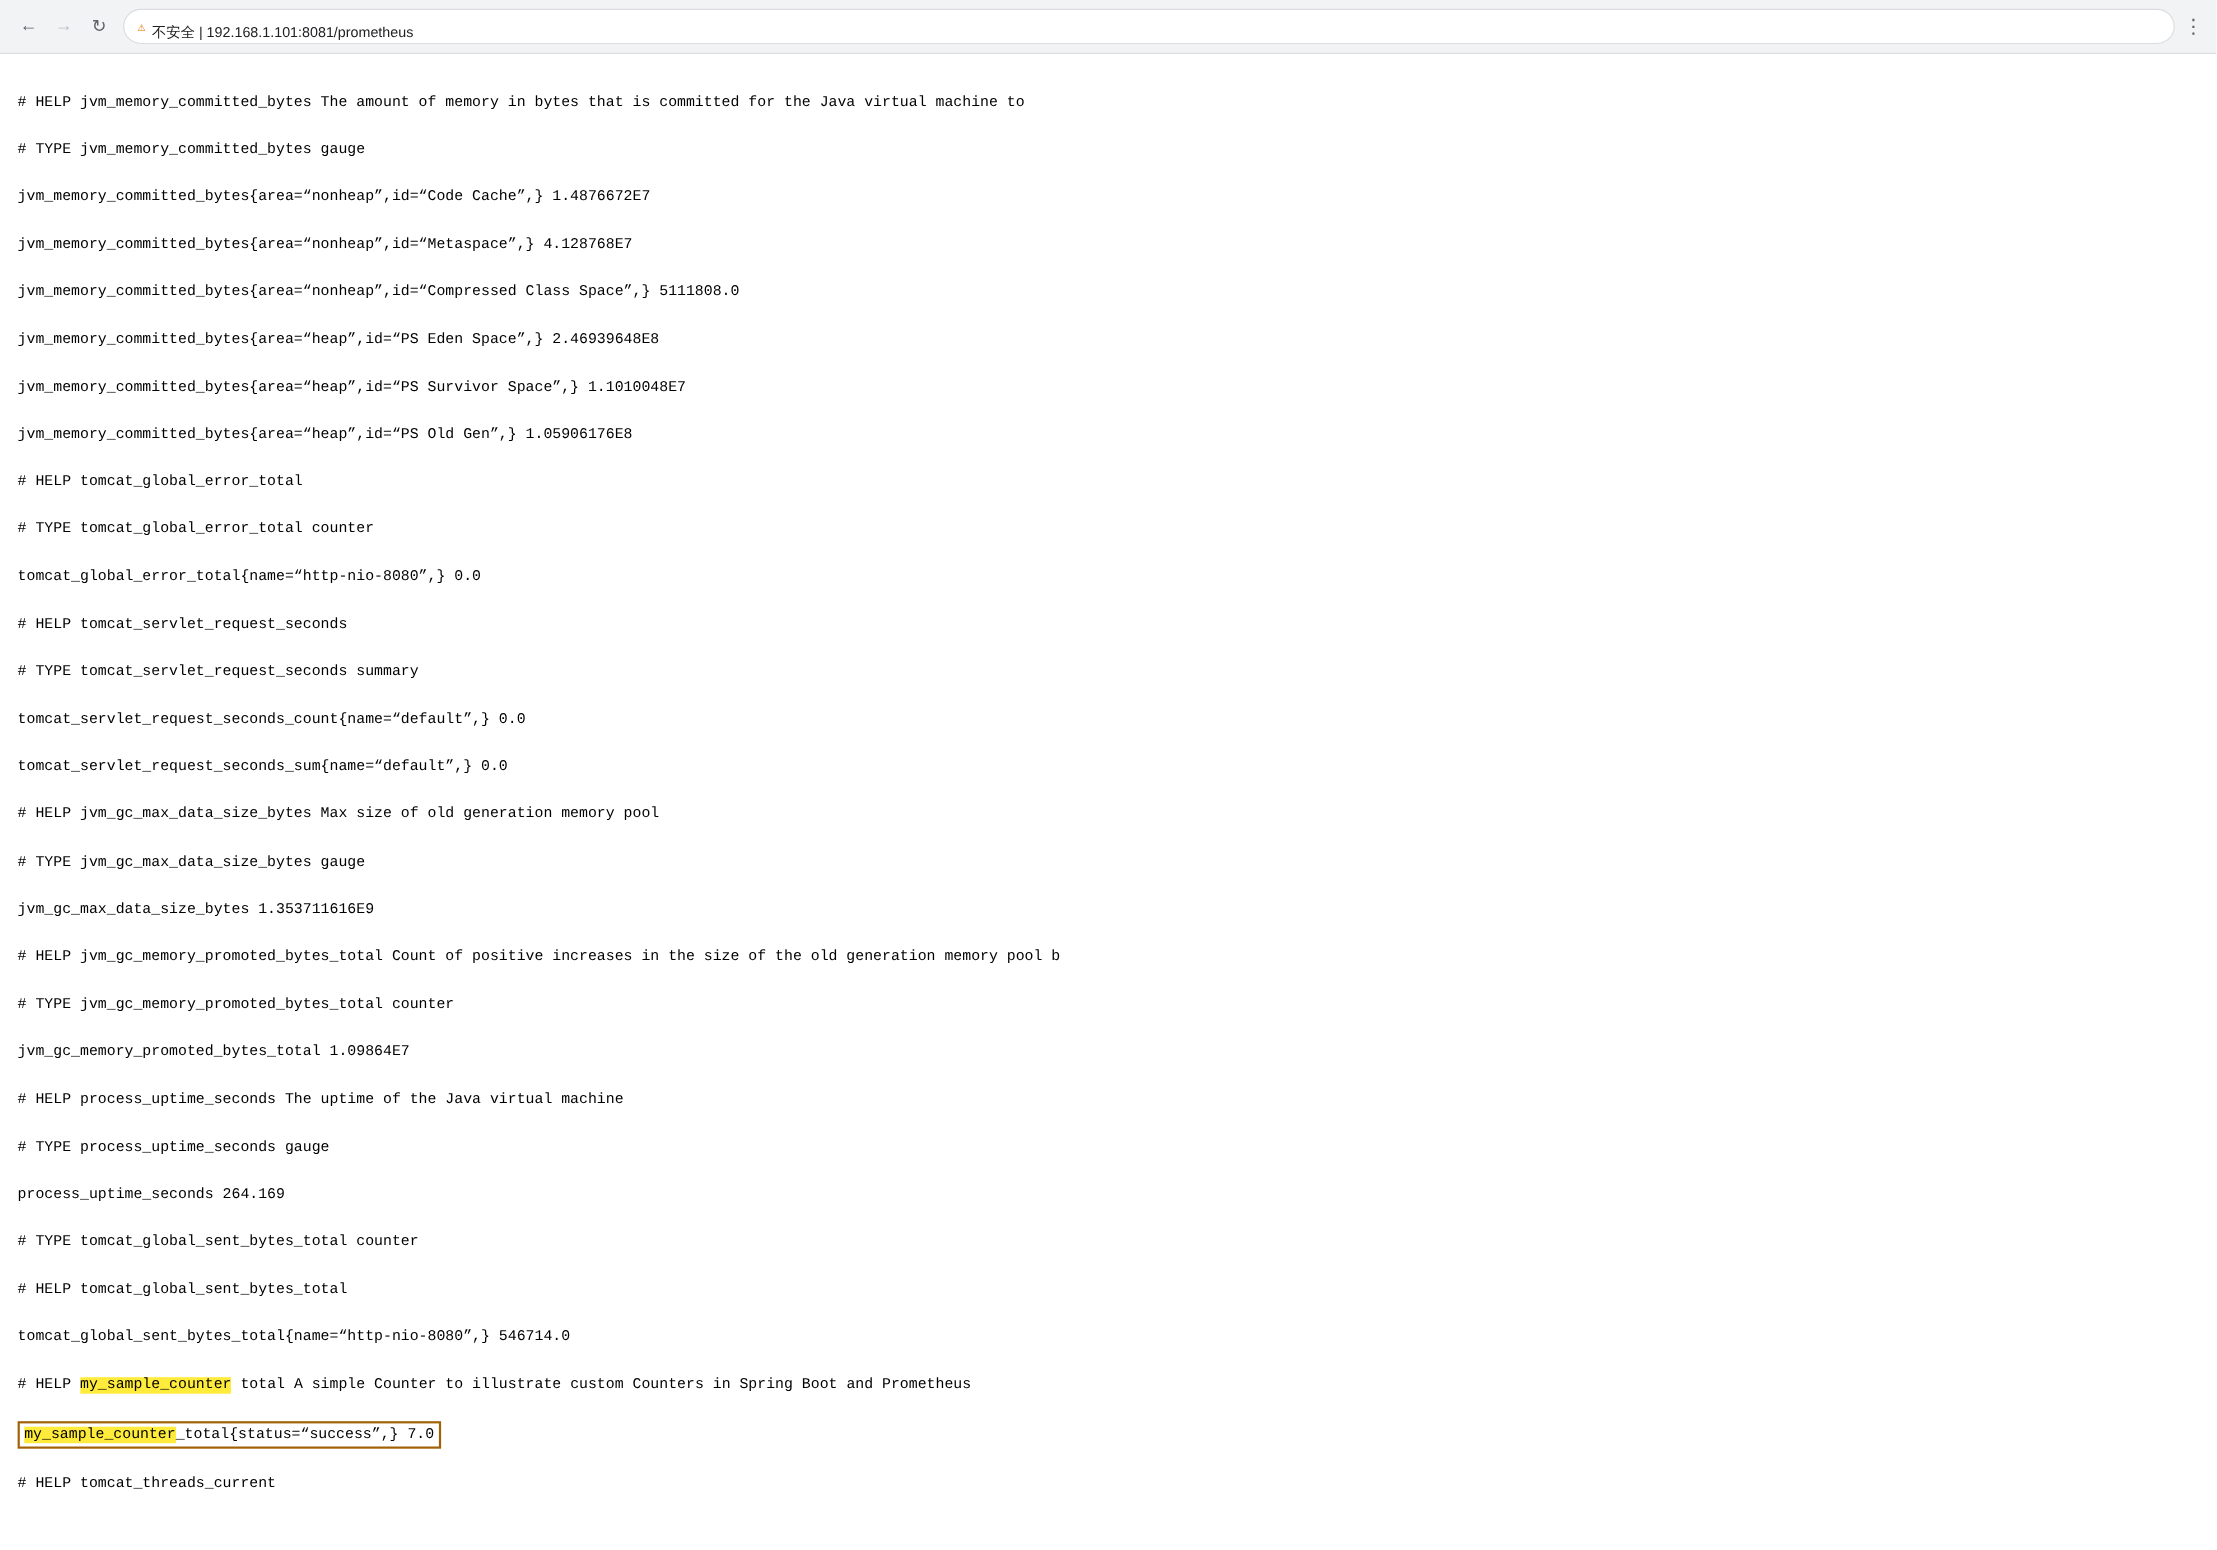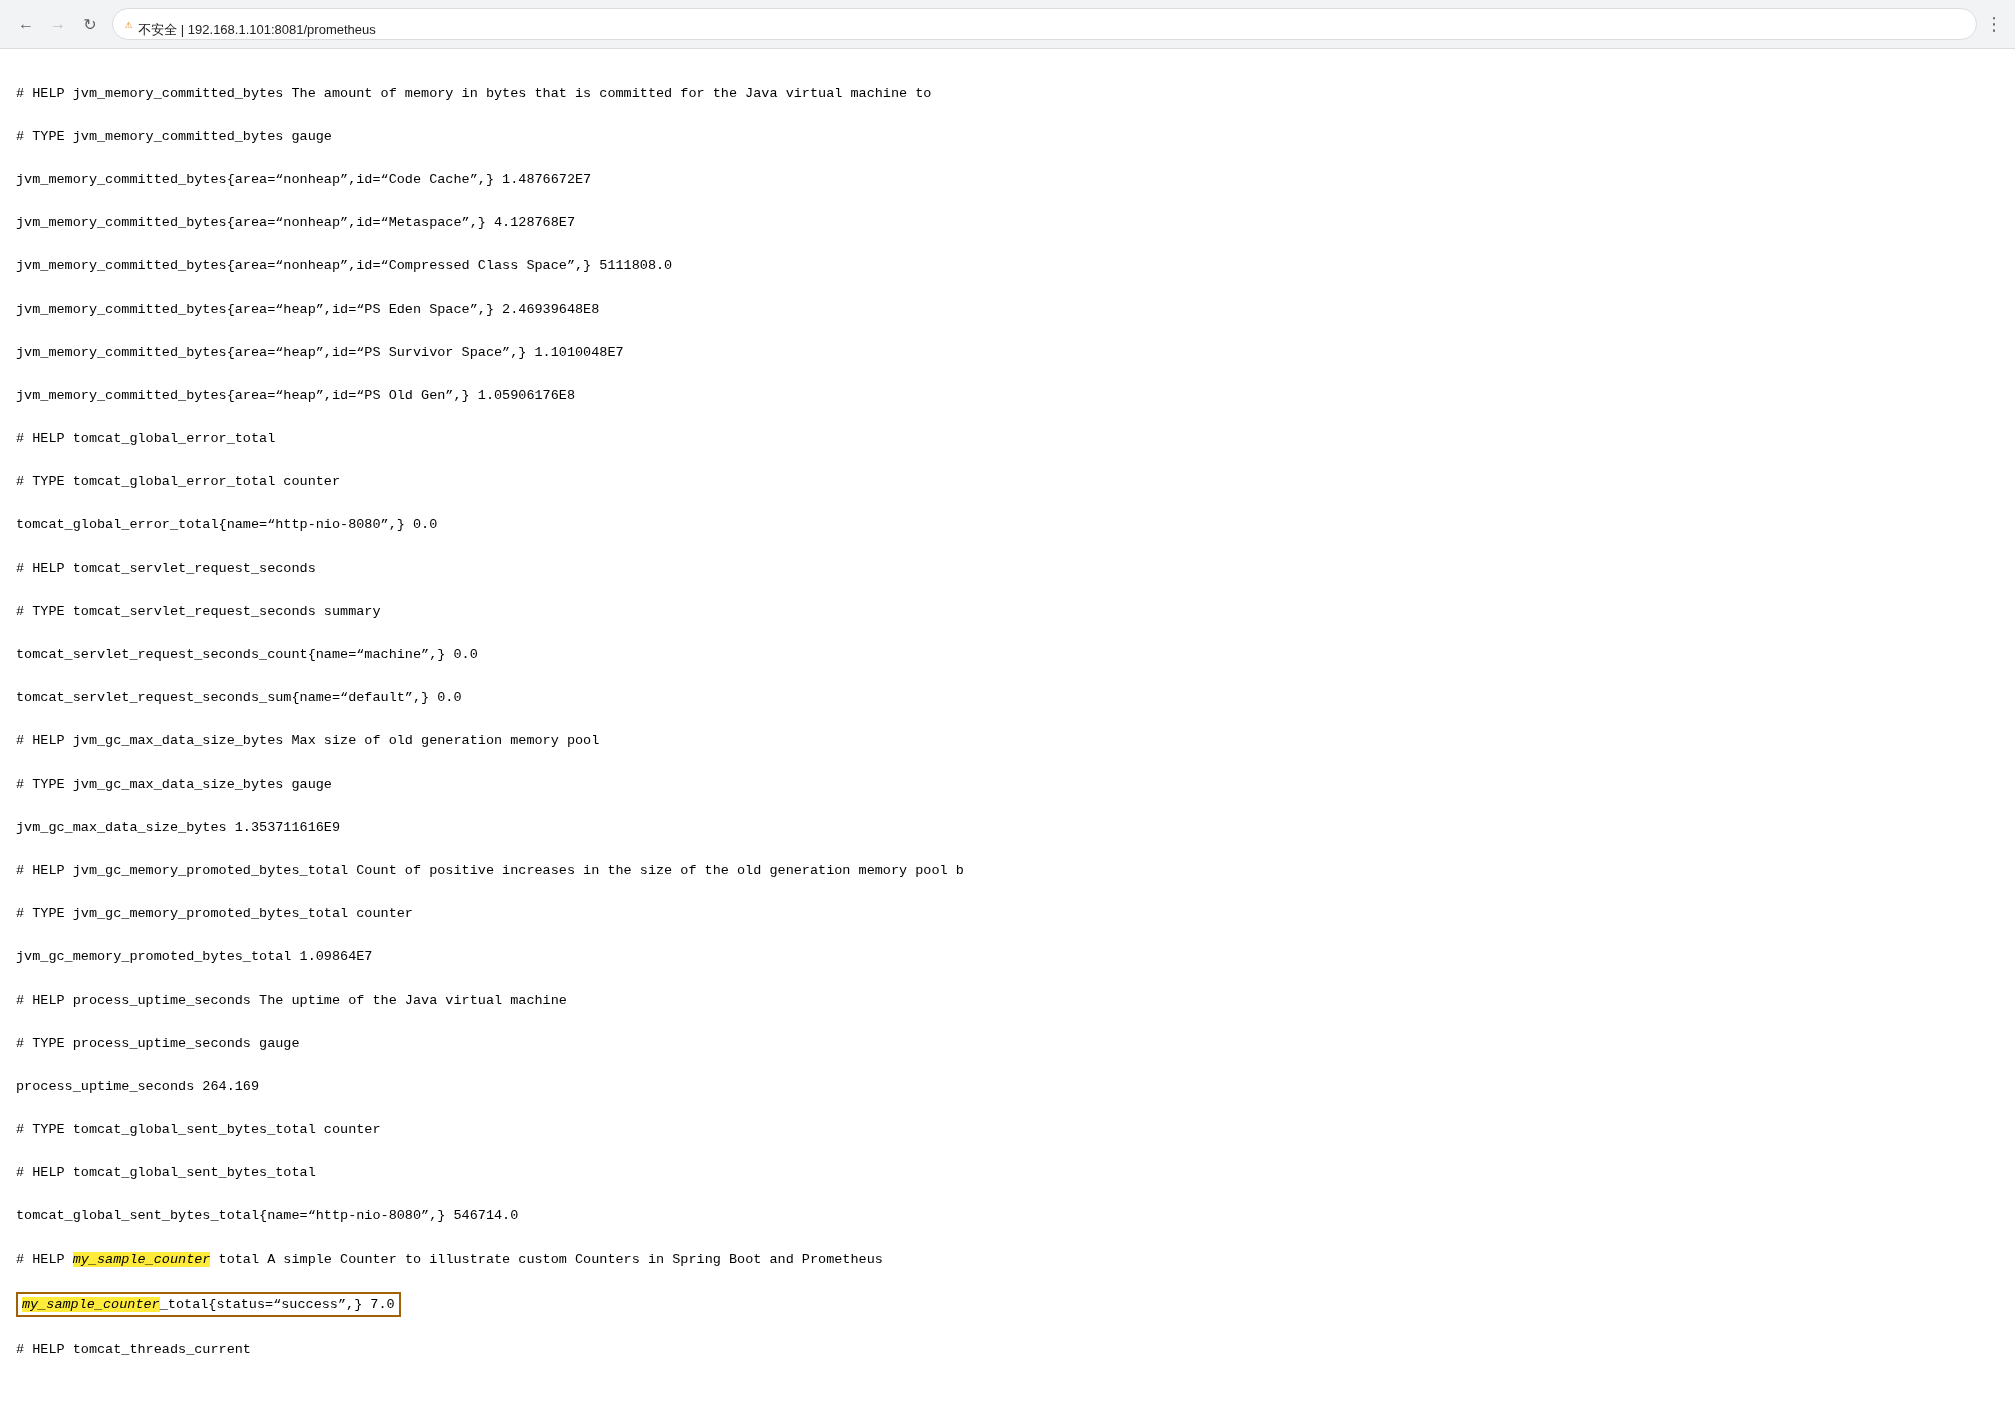--- a/index.html
+++ b/index.html
@@ -104,21 +104,20 @@
       color: #000000;
     }
 
     .data-line {
       color: #000000;
     }
 
     .highlight-yellow {
       background-color: #ffeb3b;
       color: #000000;
-      font-style: italic;
     }
   </style>
 </head>
 <body>
 
 <div class="browser-chrome">
   <div class="browser-toolbar">
     <div class="nav-buttons">
       <button class="nav-btn">←</button>
       <button class="nav-btn disabled">→</button>
@@ -139,21 +138,21 @@
 <span class="line data-line">jvm_memory_committed_bytes{area=“nonheap”,id=“Metaspace”,} 4.128768E7</span>
 <span class="line data-line">jvm_memory_committed_bytes{area=“nonheap”,id=“Compressed Class Space”,} 5111808.0</span>
 <span class="line data-line">jvm_memory_committed_bytes{area=“heap”,id=“PS Eden Space”,} 2.46939648E8</span>
 <span class="line data-line">jvm_memory_committed_bytes{area=“heap”,id=“PS Survivor Space”,} 1.1010048E7</span>
 <span class="line data-line">jvm_memory_committed_bytes{area=“heap”,id=“PS Old Gen”,} 1.05906176E8</span>
 <span class="line comment-line"># HELP tomcat_global_error_total</span>
 <span class="line comment-line"># TYPE tomcat_global_error_total counter</span>
 <span class="line data-line">tomcat_global_error_total{name=“http-nio-8080”,} 0.0</span>
 <span class="line comment-line"># HELP tomcat_servlet_request_seconds</span>
 <span class="line comment-line"># TYPE tomcat_servlet_request_seconds summary</span>
-<span class="line data-line">tomcat_servlet_request_seconds_count{name=“machine”,} 0.0</span>
+<span class="line data-line">tomcat_servlet_request_seconds_count{name=“default”,} 0.0</span>
 <span class="line data-line">tomcat_servlet_request_seconds_sum{name=“default”,} 0.0</span>
 <span class="line comment-line"># HELP jvm_gc_max_data_size_bytes Max size of old generation memory pool</span>
 <span class="line comment-line"># TYPE jvm_gc_max_data_size_bytes gauge</span>
 <span class="line data-line">jvm_gc_max_data_size_bytes 1.353711616E9</span>
 <span class="line comment-line"># HELP jvm_gc_memory_promoted_bytes_total Count of positive increases in the size of the old generation memory pool b</span>
 <span class="line comment-line"># TYPE jvm_gc_memory_promoted_bytes_total counter</span>
 <span class="line data-line">jvm_gc_memory_promoted_bytes_total 1.09864E7</span>
 <span class="line comment-line"># HELP process_uptime_seconds The uptime of the Java virtual machine</span>
 <span class="line comment-line"># TYPE process_uptime_seconds gauge</span>
 <span class="line data-line">process_uptime_seconds 264.169</span>

